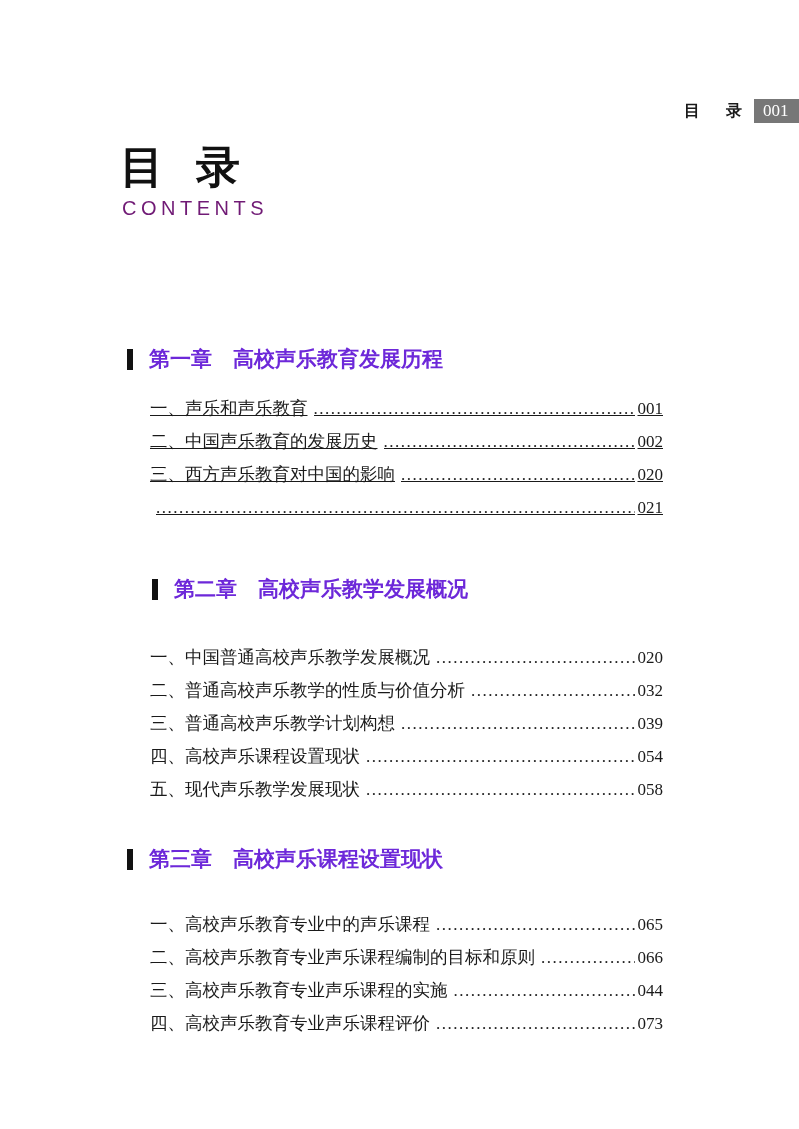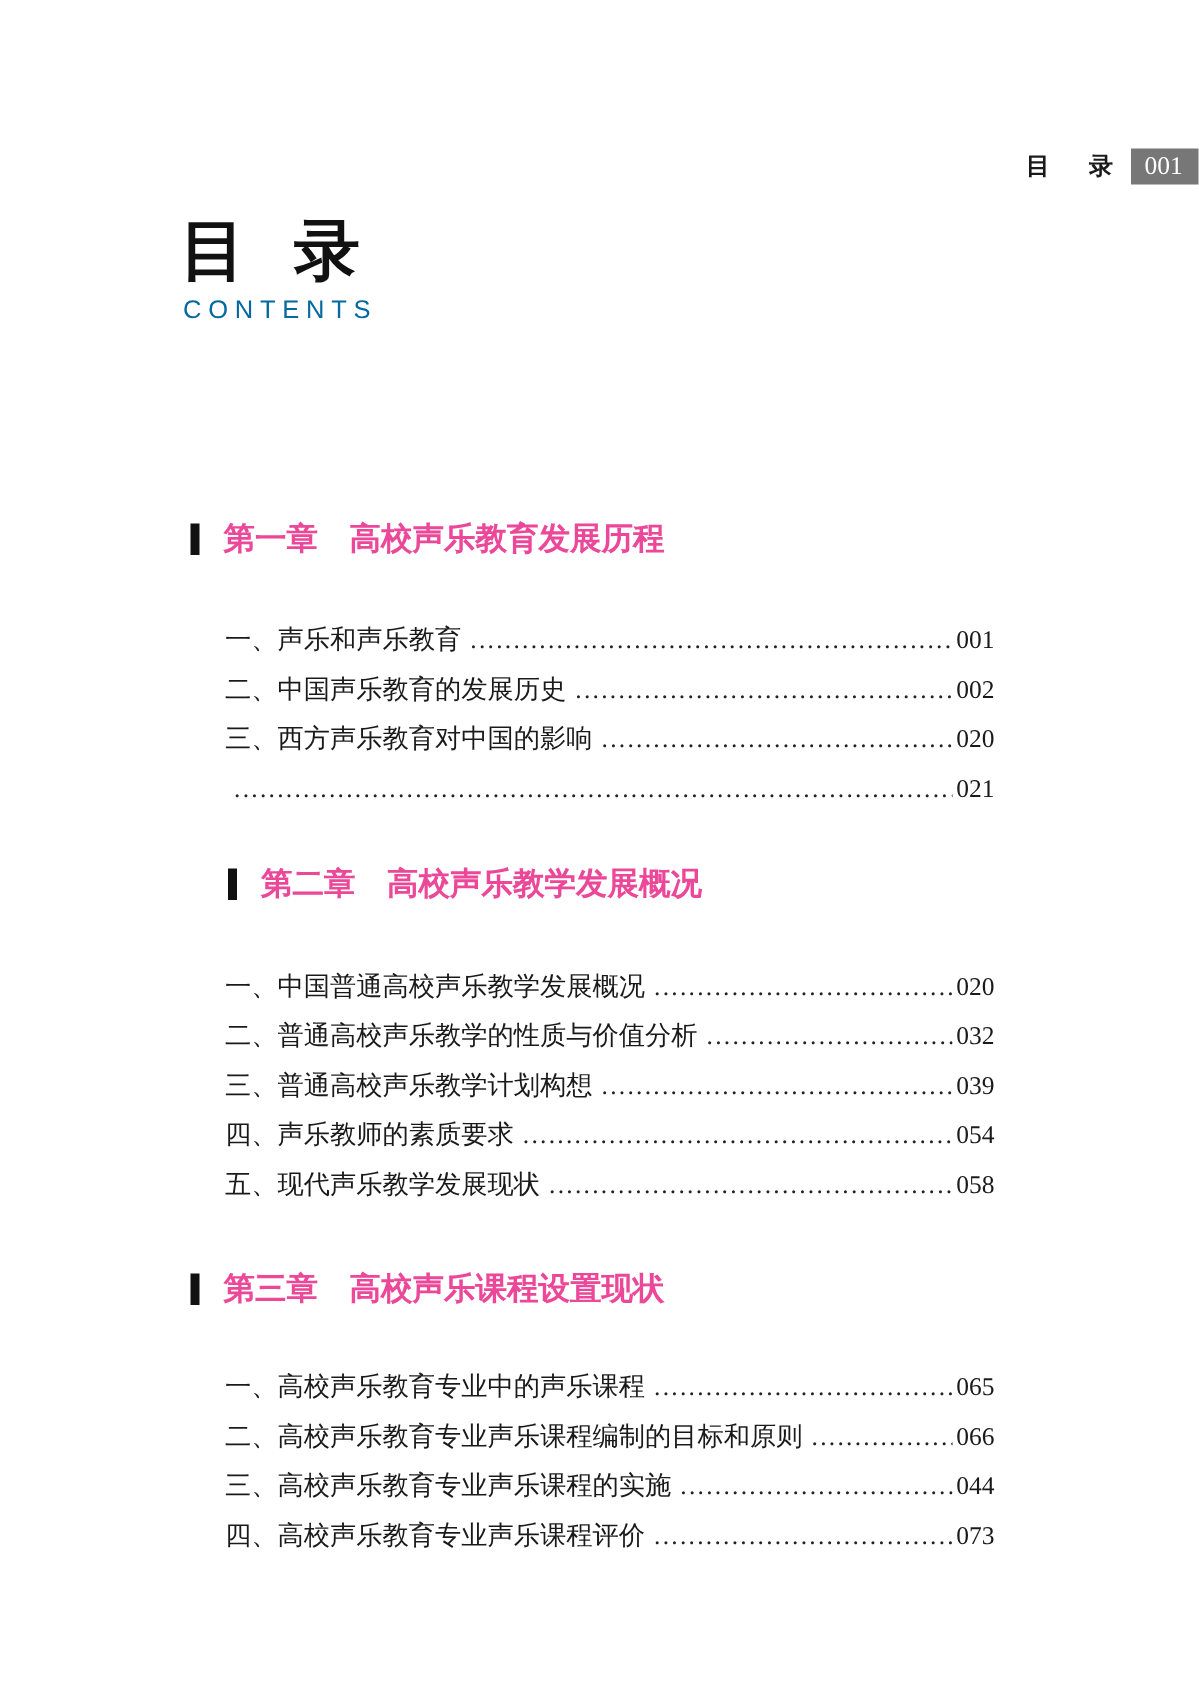--- a/index.html
+++ b/index.html
@@ -51,58 +51,58 @@
     font-weight: bold;
     letter-spacing: 1px;
     word-spacing: 19px;
     white-space: pre;
     color: #111111;
   }
   .title-en {
     position: absolute;
     left: 122px;
     top: 197px;
-    font-size: 17px;
+    font-size: 20px;
     letter-spacing: 4.5px;
     font-family: "Liberation Sans", "DejaVu Sans", sans-serif;
-    color: #0369a1;
+    color: #701a75;
   }
 
   
   .chapter-heading {
     position: absolute;
     left: 127px;
     display: flex;
     align-items: center;
     height: 26px;
   }
   .heading-bar {
     width: 6px;
     height: 21px;
     background: #111111;
     margin-right: 16px;
   }
   .heading-text {
     font-size: 21px;
     font-weight: bold;
     font-family: Liberation Serif, serif;
-    color: #ec4899;
+    color: #6d28d9;
     white-space: pre;
   }
   .heading-1 { top: 346px; }
   .heading-2 { top: 576px; margin-left: 25px; }
   .heading-3 { top: 846px; }
 
   
   .entries {
     position: absolute;
     left: 150px;
     width: 513px;
   }
-  .entries-1 { top: 410px; }
+  .entries-1 { top: 392px; text-decoration: underline; }
   .entries-2 { top: 641px; }
   .entries-3 { top: 908px; }
 
   .entry {
     display: flex;
     align-items: baseline;
     height: 33px;
     line-height: 33px;
     font-size: 17.5px;
   }
@@ -180,21 +180,21 @@
       <span class="entry-title">二、普通高校声乐教学的性质与价值分析</span>
       <span class="dot-leader"></span>
       <span class="entry-page">032</span>
     </div>
     <div class="entry">
       <span class="entry-title">三、普通高校声乐教学计划构想</span>
       <span class="dot-leader"></span>
       <span class="entry-page">039</span>
     </div>
     <div class="entry">
-      <span class="entry-title">四、声乐教师的素质要求</span>
+      <span class="entry-title">四、高校声乐课程设置现状</span>
       <span class="dot-leader"></span>
       <span class="entry-page">054</span>
     </div>
     <div class="entry">
       <span class="entry-title">五、现代声乐教学发展现状</span>
       <span class="dot-leader"></span>
       <span class="entry-page">058</span>
     </div>
   </div>
 

